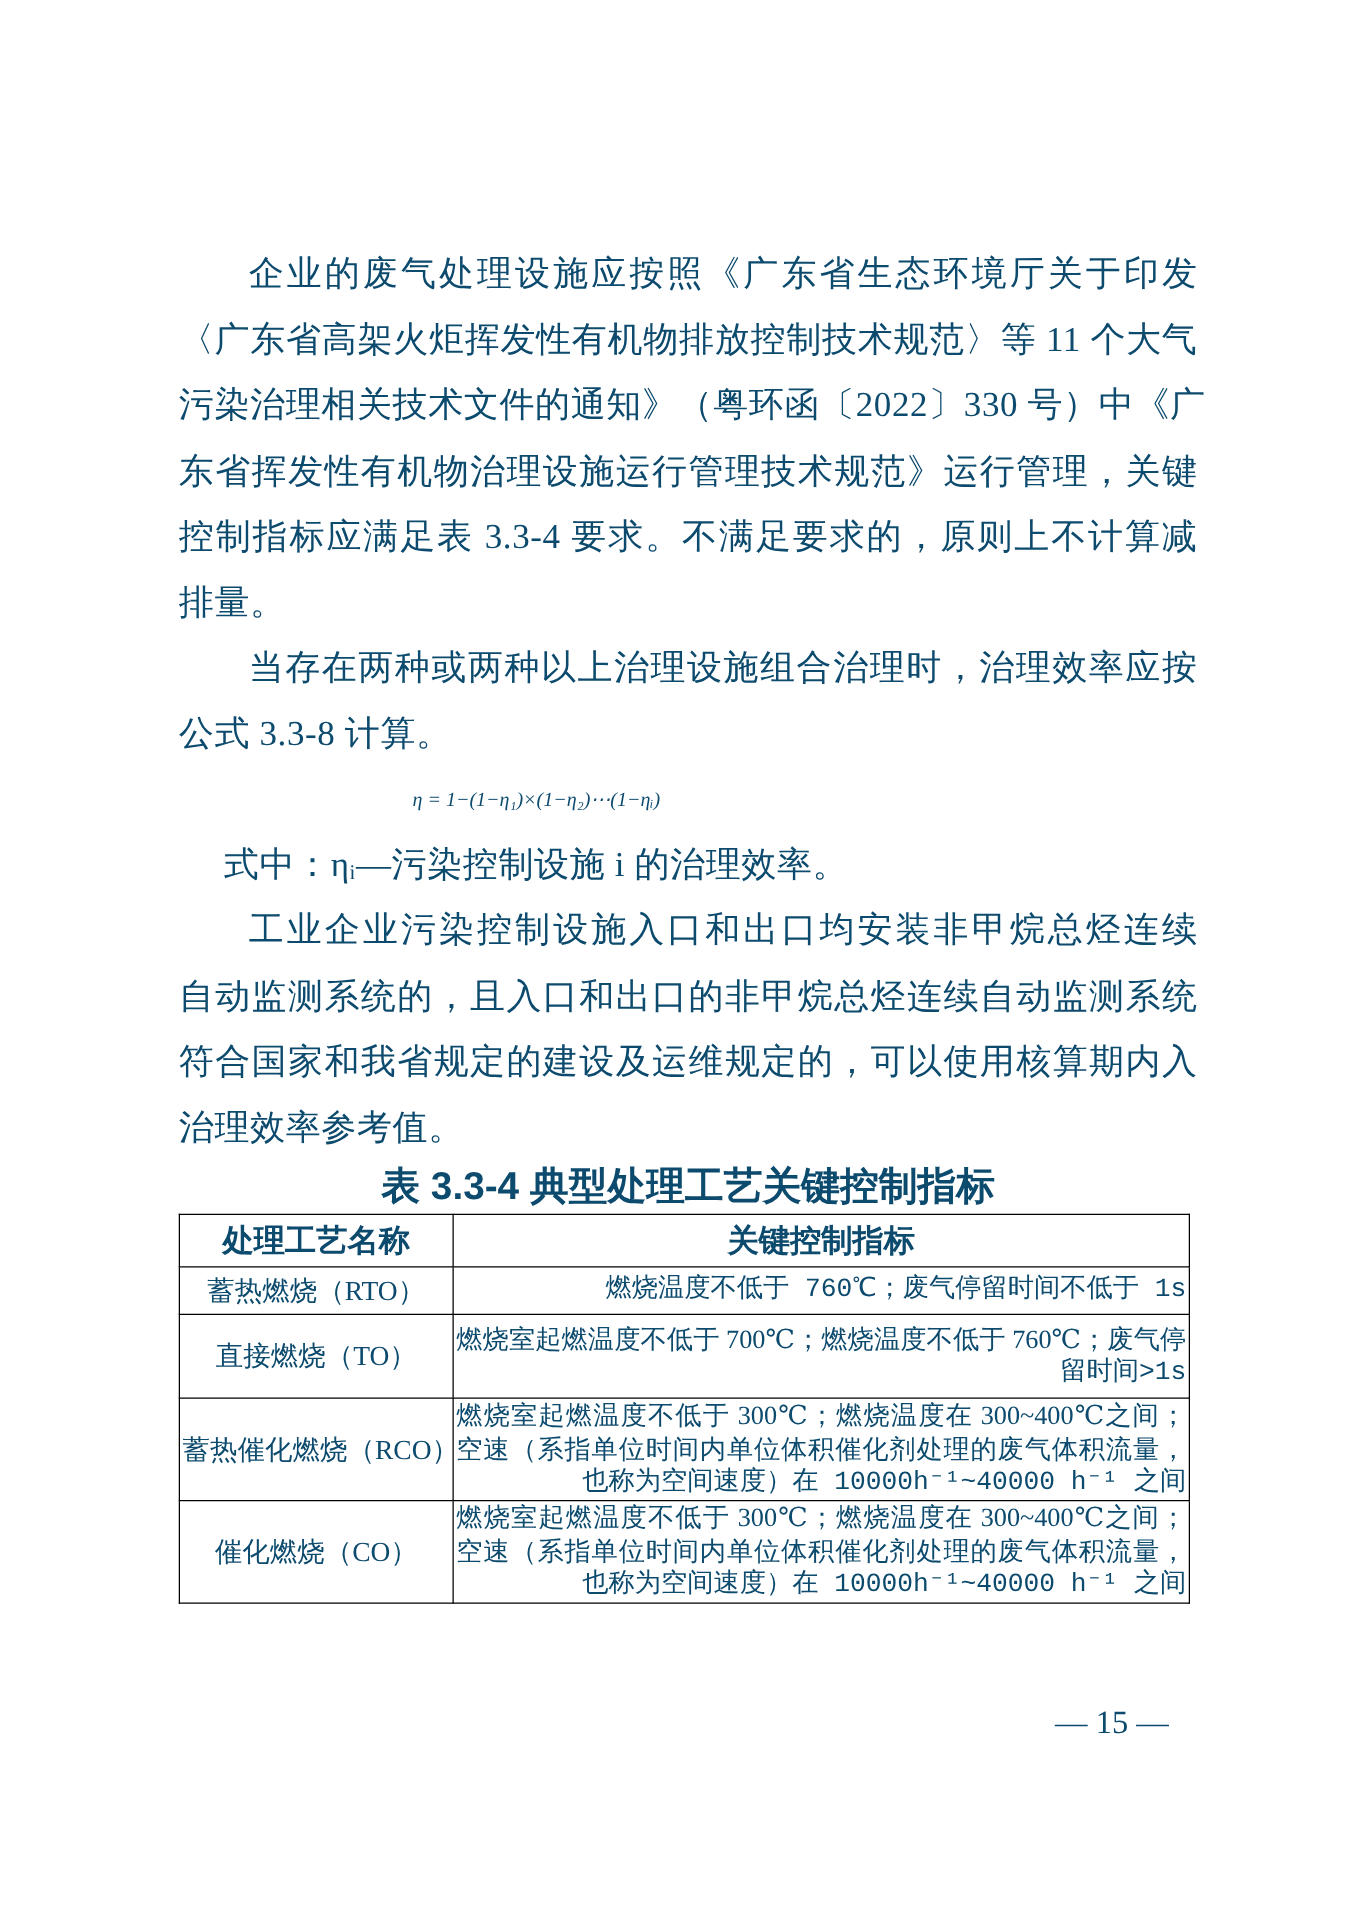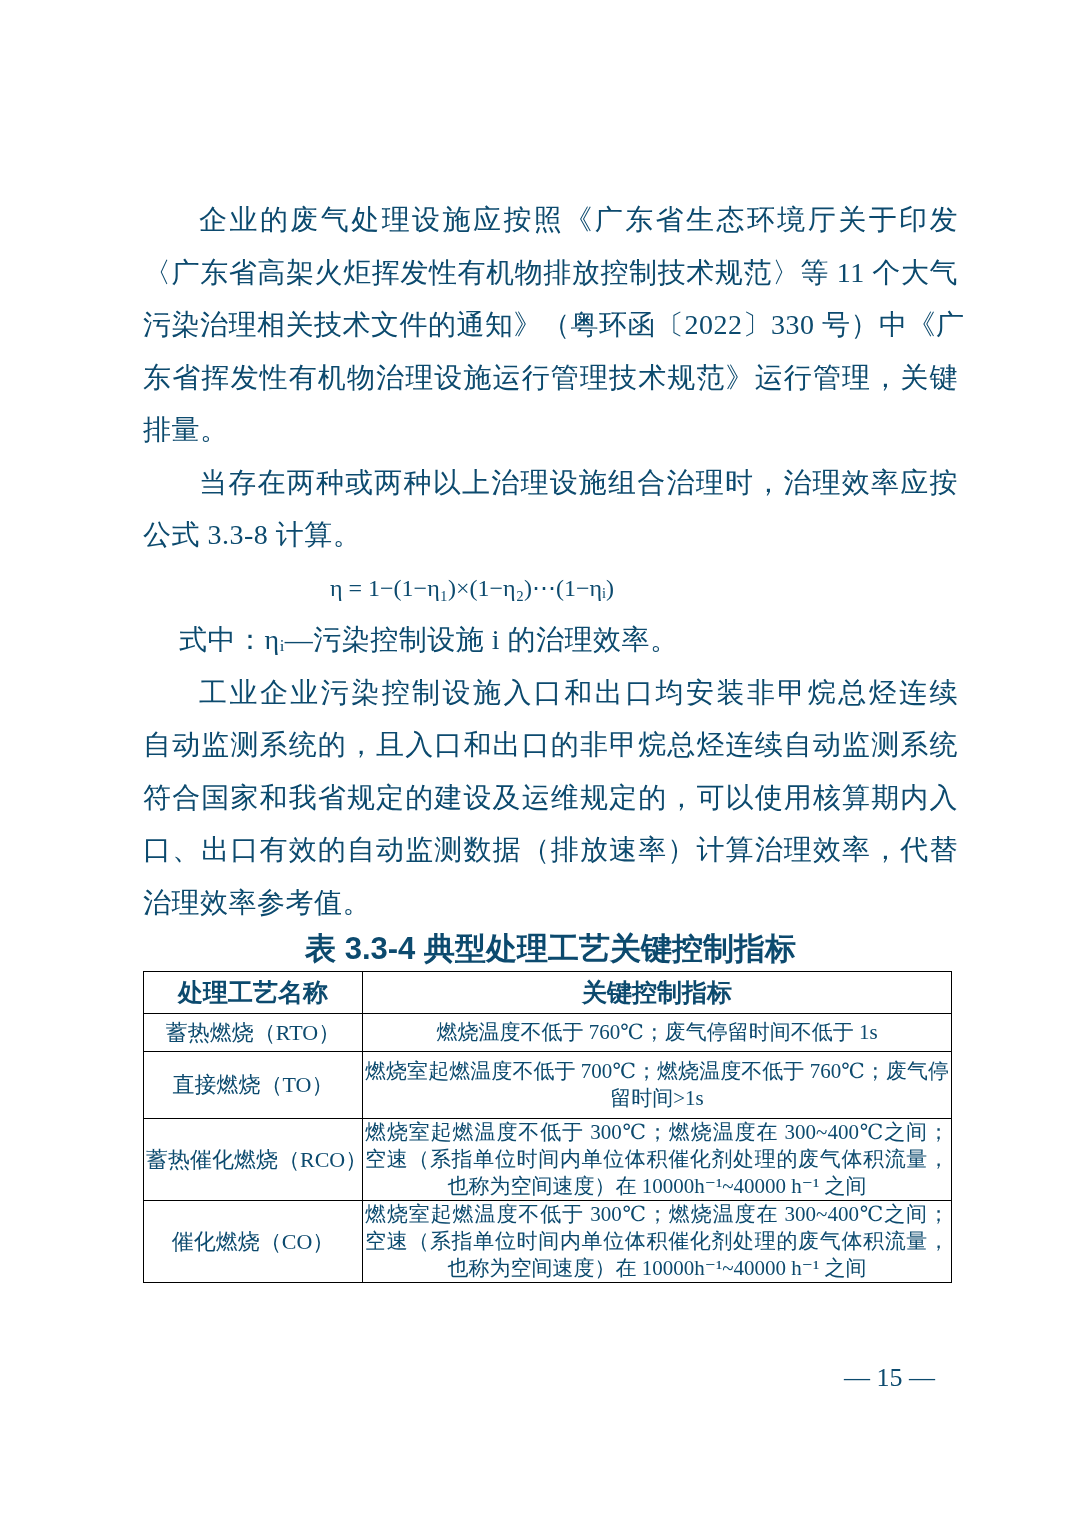--- a/index.html
+++ b/index.html
@@ -33,21 +33,22 @@
   .formula-row {
     height: 52.5px;
     display: flex;
     align-items: center;
     justify-content: space-between;
     box-sizing: border-box;
     padding-left: 187px;
     padding-right: 14px;
   }
   .formula-expr {
-    font-size: 24px;
+    font-size: 16px;
+    font-style: italic;
     white-space: nowrap;
   }
   .formula-label {
     font-size: 28px;
     font-style: normal;
     white-space: nowrap;
   }
   
   .caption {
     height: 40px;
@@ -86,55 +87,55 @@
     text-align: center;
     font-size: 22px;
     white-space: nowrap;
     padding: 0;
   }
   .tl {
     font-size: 21px;
     line-height: 27px;
   }
   .tl.fill { text-align: justify; text-align-last: justify; white-space: nowrap; }
-  .tl.ctr  { text-align: center; }
+  .tl.ctr  { text-align: right; font-family: Liberation Mono, monospace; }
   
   .pagenum {
     position: absolute;
     top: 1363px;
     right: 145px;
     font-size: 26px;
     white-space: nowrap;
   }
 </style>
 </head>
 <body>
 
 <div class="page">
   <div class="content">
 
     <div class="bl j ind">企业的废气处理设施应按照《广东省生态环境厅关于印发</div>
     <div class="bl j">〈广东省高架火炬挥发性有机物排放控制技术规范〉等 11 个大气</div>
     <div class="bl j">污染治理相关技术文件的通知》（粤环函〔2022〕330 号）中《广</div>
     <div class="bl j">东省挥发性有机物治理设施运行管理技术规范》运行管理，关键</div>
+    <div class="bl j">控制指标应满足表 3.3-4 要求。不满足要求的，原则上不计算减</div>
     <div class="bl">排量。</div>
 
     <div class="bl j ind">当存在两种或两种以上治理设施组合治理时，治理效率应按</div>
     <div class="bl">公式 3.3-8 计算。</div>
 
     <div class="formula-row">
       <span class="formula-expr">η = 1−(1−η₁)×(1−η₂)⋯(1−ηᵢ)</span>
     </div>
 
     <div class="bl ind2">式中：ηᵢ—污染控制设施 i 的治理效率。</div>
 
     <div class="bl j ind">工业企业污染控制设施入口和出口均安装非甲烷总烃连续</div>
     <div class="bl j">自动监测系统的，且入口和出口的非甲烷总烃连续自动监测系统</div>
     <div class="bl j">符合国家和我省规定的建设及运维规定的，可以使用核算期内入</div>
-    <div class="bl j">口、出口有效的自动监测数据（排放速率）计算治理效率，代替</div>
     <div class="bl">治理效率参考值。</div>
 
     <div class="caption">表 3.3-4 典型处理工艺关键控制指标</div>
 
     <table class="ctl">
       <colgroup>
           <col class="c1">
           <col class="c2">
         </colgroup>
       <tbody>

